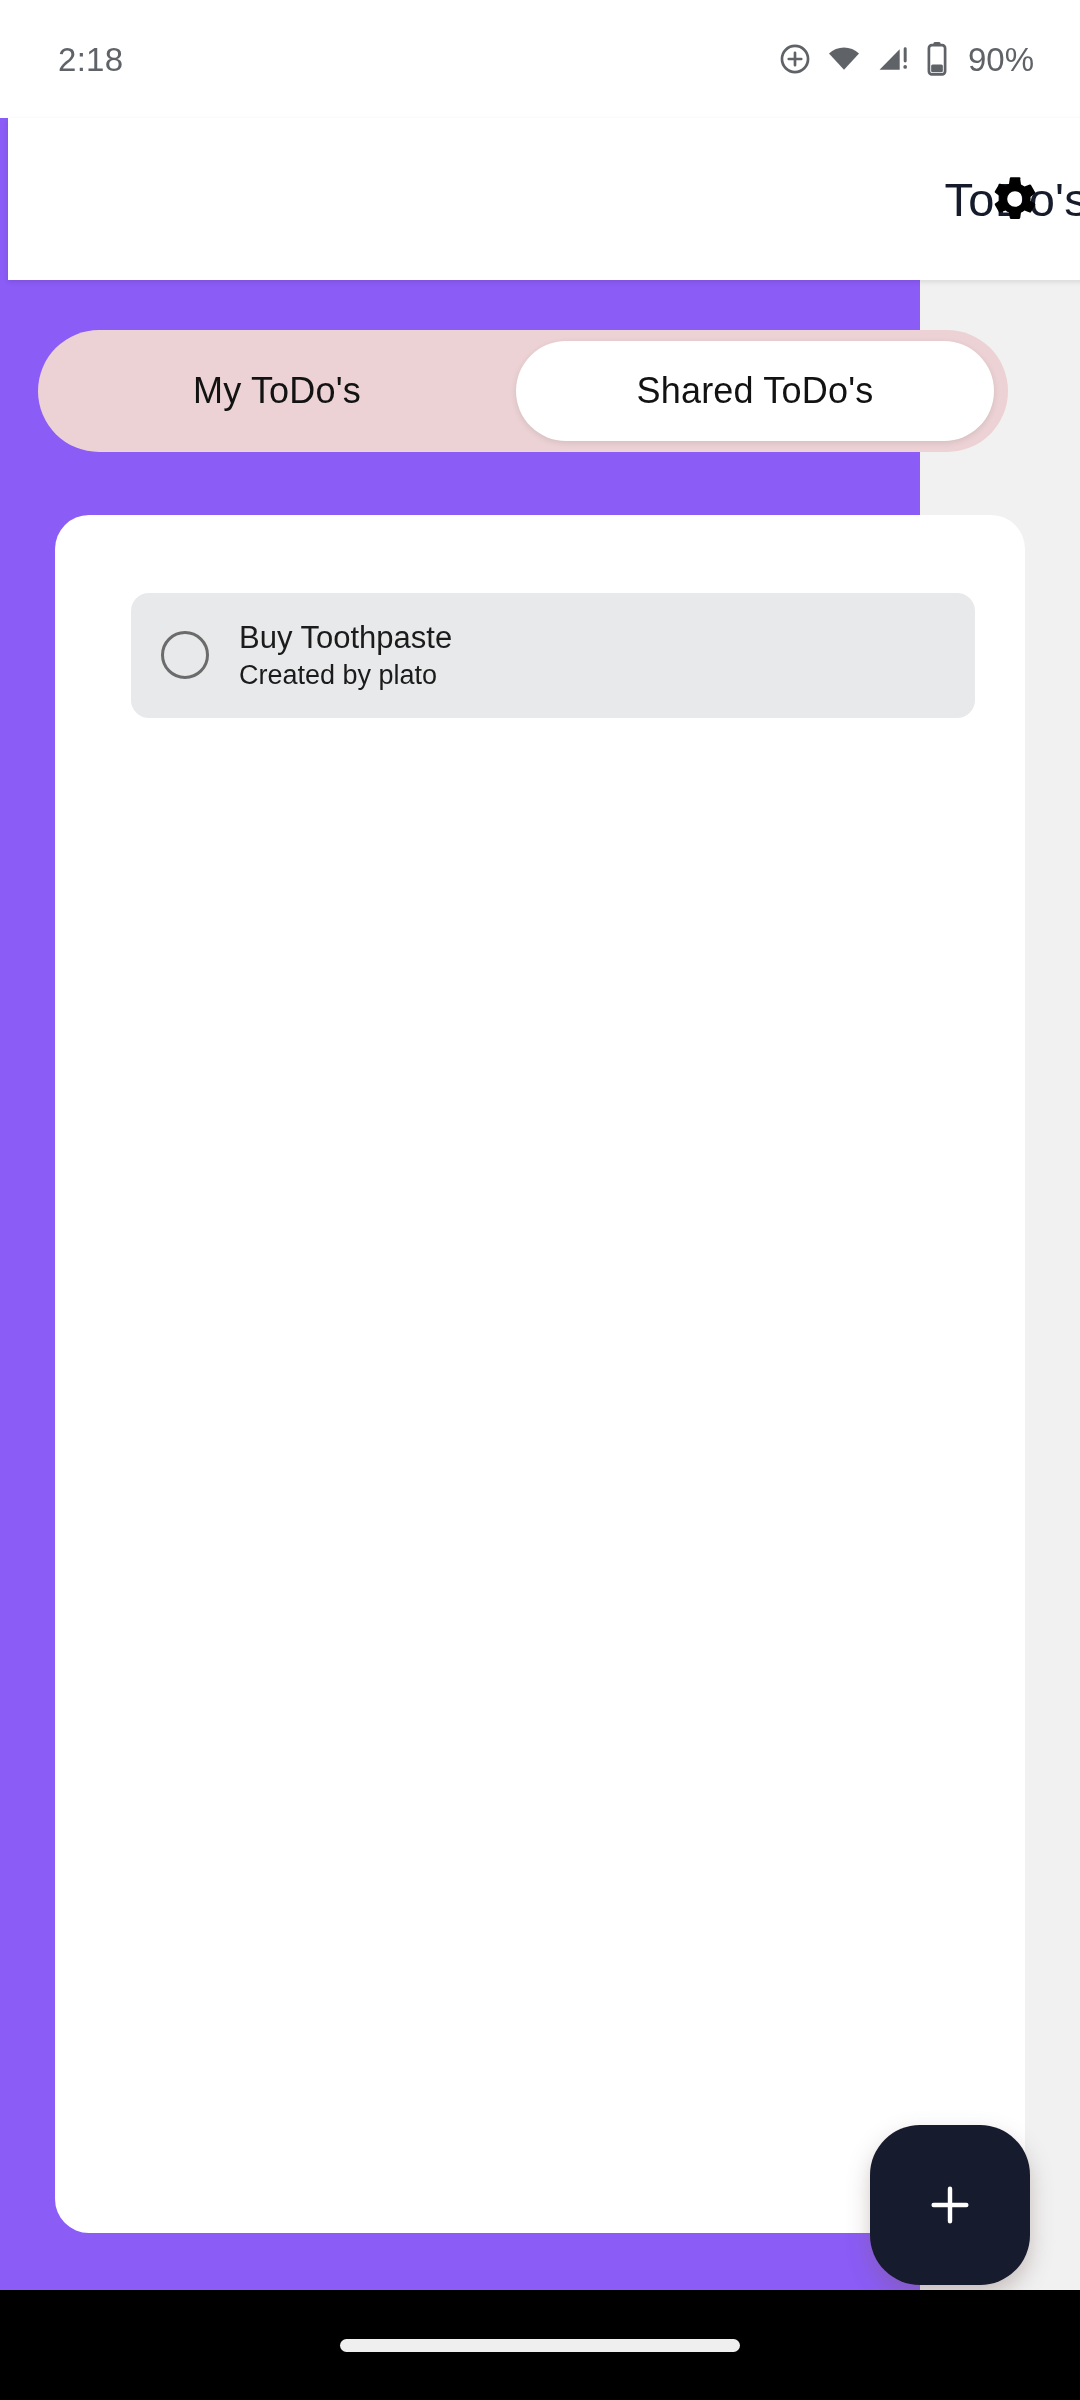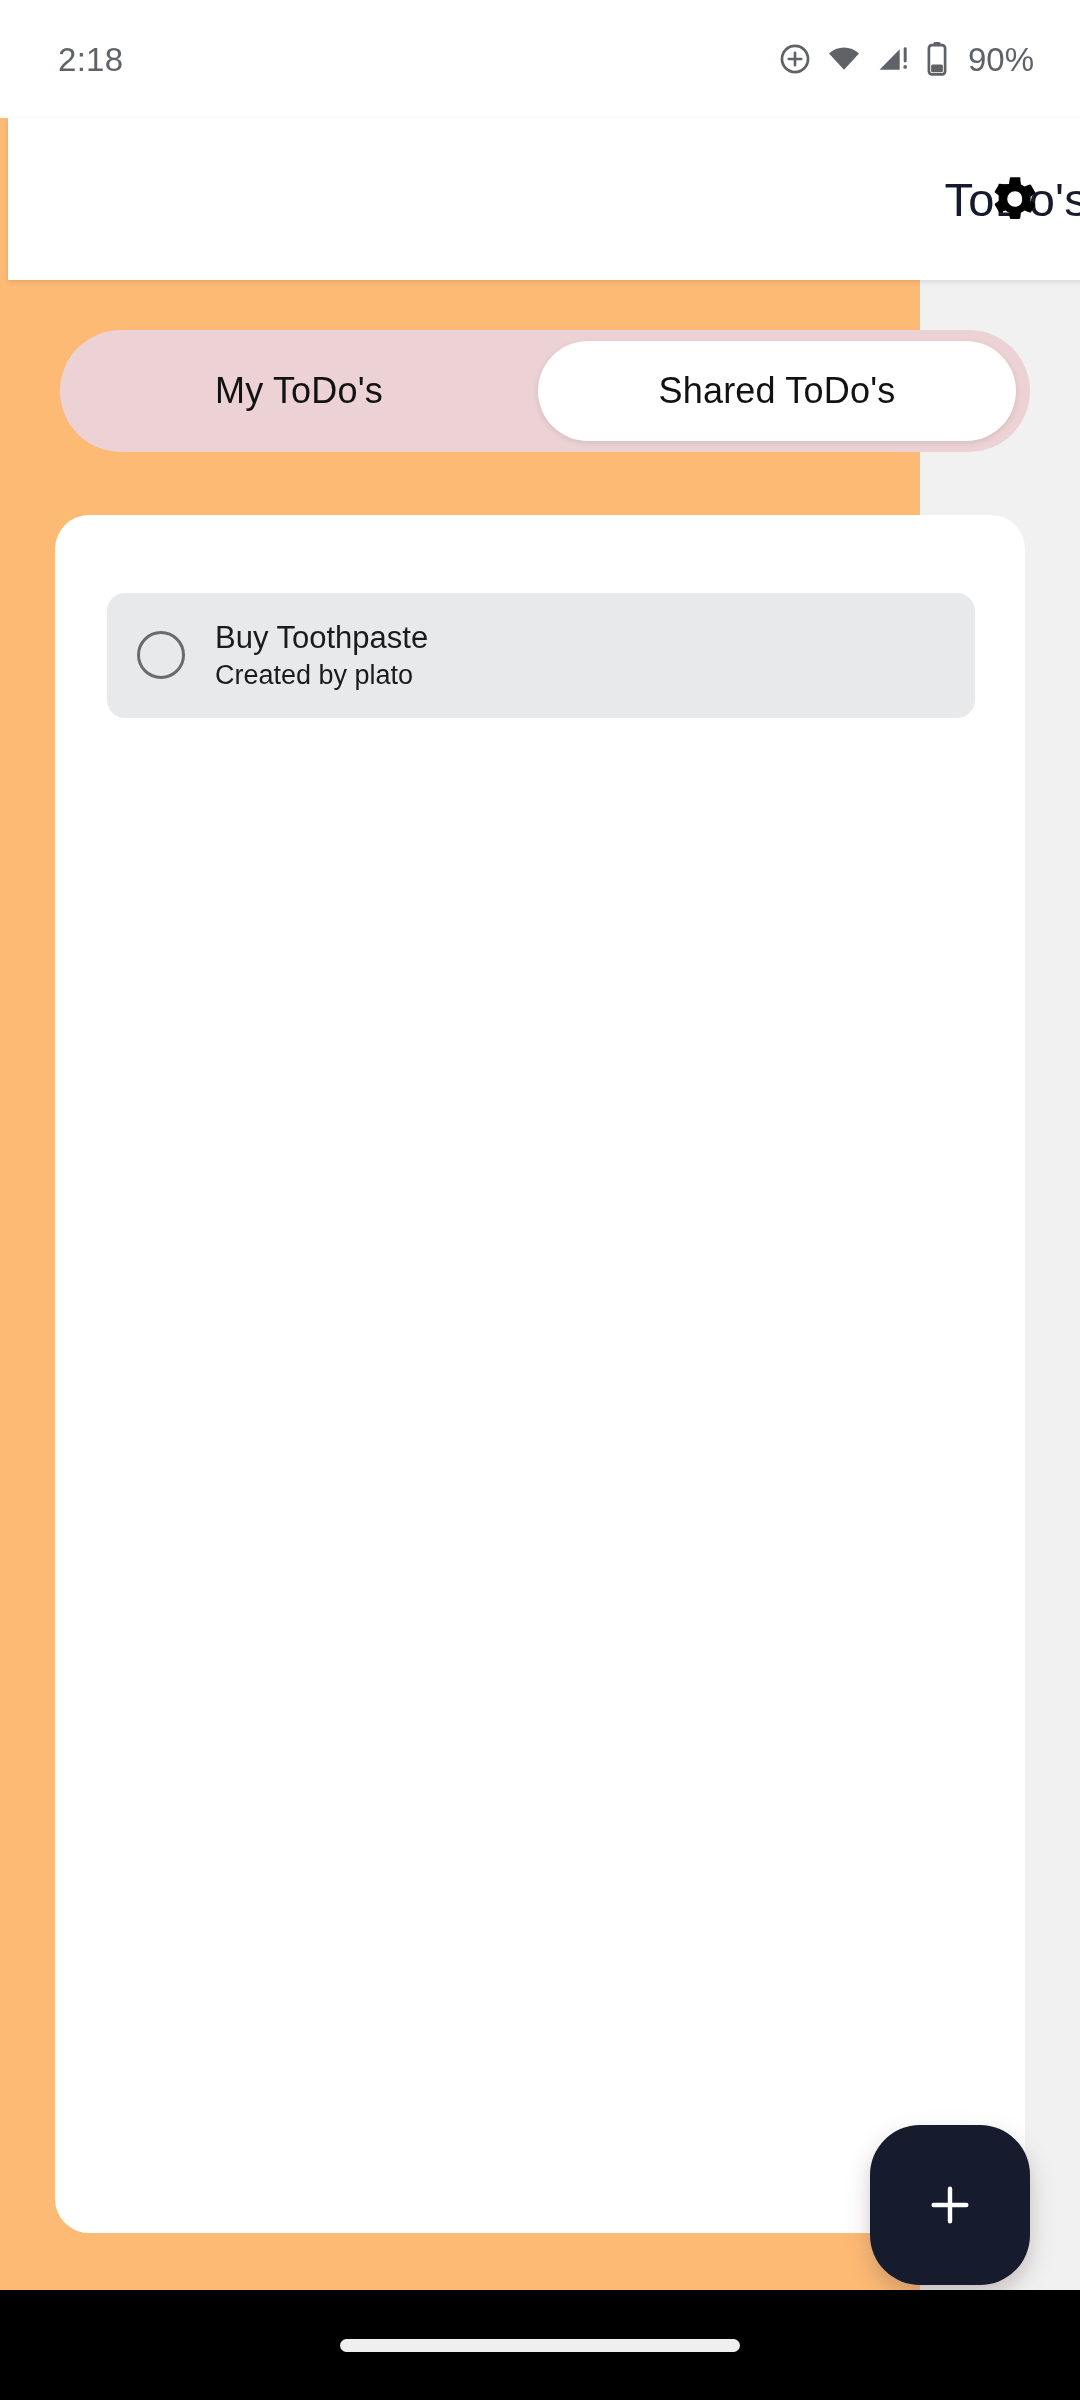--- a/index.html
+++ b/index.html
@@ -2,21 +2,21 @@
 <html><head>
 <meta charset="utf-8">
 <style>
   * { margin:0; padding:0; box-sizing:border-box; }
   html, body {
     width:1080px; height:2400px;
     background:#f1f1f1;
     font-family:"Liberation Sans","DejaVu Sans",sans-serif;
     overflow:hidden;
   }
-  .phone { position:relative; width:920px; height:2400px; background:#fdba74; }
+  .phone { position:relative; width:920px; height:2400px; background:#8b5cf6; }
 
   
   .status-bar {
     position:absolute; top:0; left:0; width:1080px; height:118px;
     background:#ffffff; display:flex; align-items:center;
     justify-content:space-between; padding:0 46px 0 58px;
   }
   .status-time { font-size:33px; color:#5f6368; letter-spacing:.3px; line-height:1; }
   .status-icons { display:flex; align-items:center; gap:14px; }
   .status-icons svg { display:block; }
@@ -34,21 +34,21 @@
   }
   .settings-btn {
     position:absolute; right:30px; top:50%; transform:translateY(-50%);
     width:86px; height:86px; display:flex; align-items:center; justify-content:center;
     background:transparent; border:none; cursor:pointer;
   }
   .settings-btn svg { display:block; }
 
   
   .tab-track {
-    position:absolute; top:330px; left:60px;
+    position:absolute; top:330px; left:38px;
     width:970px; height:122px;
     background:#ecd2d4; border-radius:61px;
     display:flex; align-items:center;
     z-index:2;
   }
   .tab {
     flex:1 1 0; height:100%;
     display:flex; align-items:center; justify-content:center;
     font-size:36px; color:#121212; cursor:pointer;
     background:transparent; border:none; border-radius:61px;
@@ -66,21 +66,21 @@
     position:absolute; top:515px; left:55px;
     width:970px; height:1718px;
     background:#ffffff; border-radius:34px;
     z-index:1;
   }
   .todo-list { padding:78px 50px 0 52px; }
   .todo-item {
     display:flex; align-items:center; gap:30px;
     background:#e8e9ea; border-radius:18px;
     padding:26px 28px 26px 30px;
-    min-height:118px; cursor:pointer;
+    min-height:118px; cursor:pointer;margin-left:24px;
   }
   .todo-checkbox {
     flex:0 0 auto; width:48px; height:48px; border-radius:50%;
     border:3px solid #6b6b6b; background:transparent; cursor:pointer;
   }
   .todo-texts { display:flex; flex-direction:column; gap:2px; }
   .todo-title { font-size:31px; color:#1b1b1b; line-height:1.22; }
   .todo-subtitle { font-size:27px; color:#1b1b1b; line-height:1.22; }
 
   

